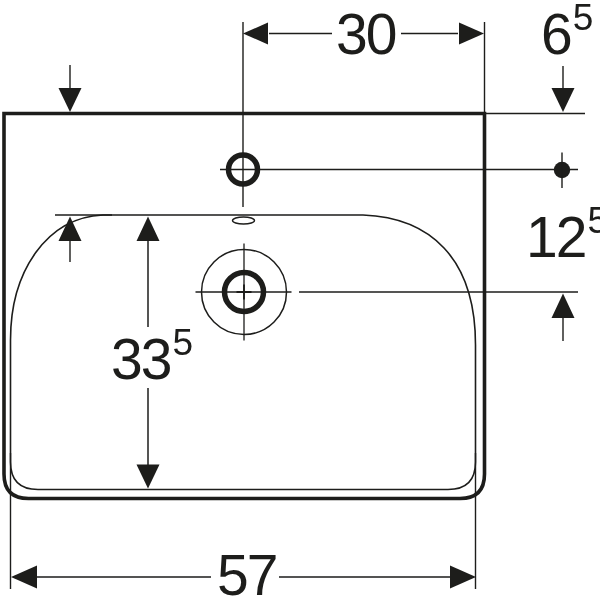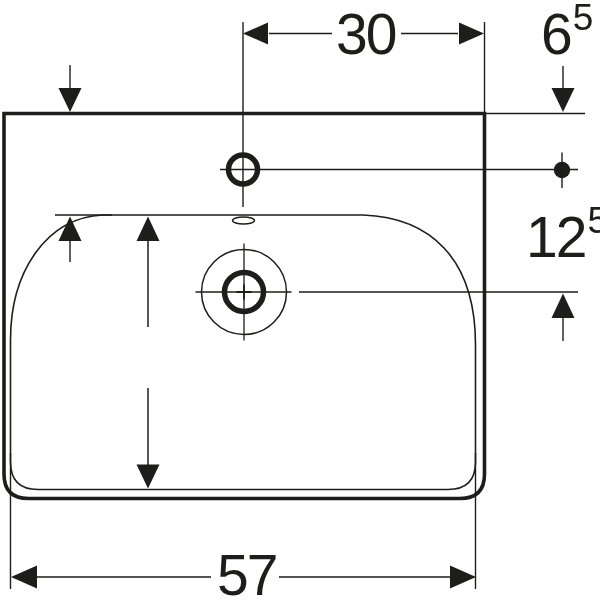--- a/index.html
+++ b/index.html
@@ -129,18 +129,21 @@
 
   <div class="dim-label" id="lbl-top-right">
     <span>6</span><span class="sup">5</span>
   </div>
 
 
   <div class="dim-label" id="lbl-right">
     <span>12</span><span class="sup">5</span>
   </div>
 
+  <div class="dim-label" id="lbl-center">
+    <span>33</span><span class="sup">5</span>
+  </div>
 
   <div class="dim-label" id="lbl-bottom">
     <span>57</span><span class="sup"></span>
   </div>
 
 </div>
 
 </body></html>

